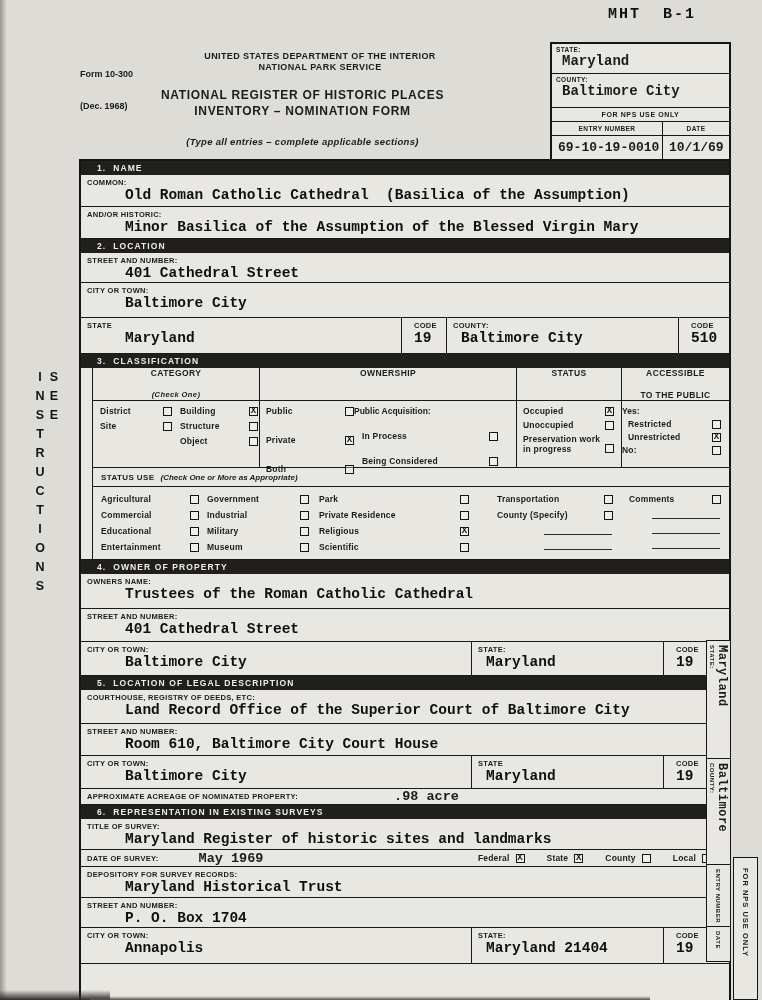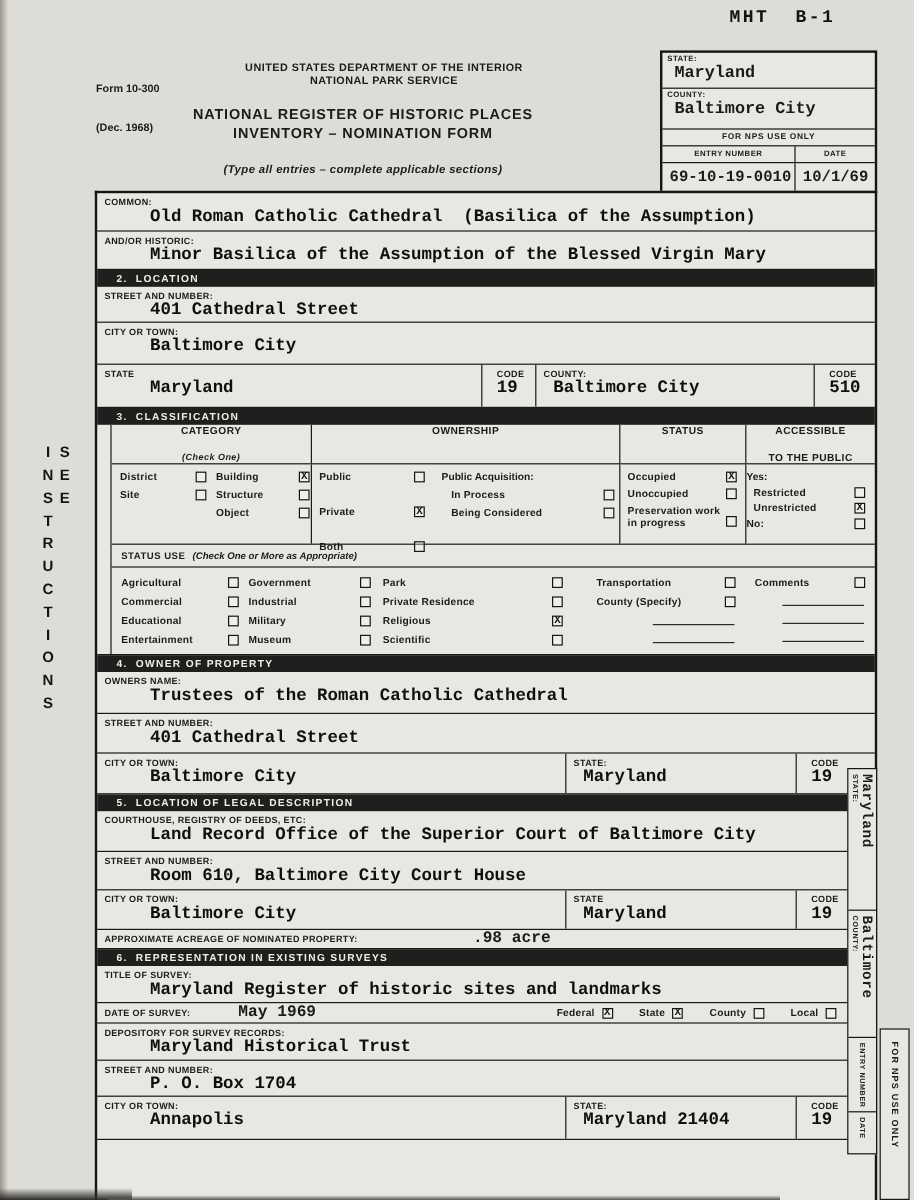--- a/index.html
+++ b/index.html
@@ -51,21 +51,21 @@
   .hsub{font-style:italic;font-size:7.5px;font-weight:700}
   .cbody{display:flex;height:67px;border-bottom:1.2px solid #1a1a1a}
   .cbody>div{border-left:1.2px solid #1a1a1a;padding-top:5px}
   .cbody>div:first-child{border-left:none}
   .ci{display:flex;align-items:center;justify-content:space-between;font-size:8.5px;font-weight:700}
   .cl{letter-spacing:.2px}
   .cb{width:9px;height:9px;border:1.4px solid #141414;display:inline-flex;align-items:center;justify-content:center;font-family:"Liberation Mono","DejaVu Sans Mono",monospace;font-size:9px;font-weight:700;line-height:1;background:rgba(255,255,255,.3);flex:none}
   .catgrid{display:grid;grid-template-columns:72px 78px;column-gap:8px;row-gap:5px;padding-left:7px}
   .ownbc{display:flex;padding-left:6px}
   .ownlist{width:88px;display:flex;flex-direction:column;gap:19px}
-  .acq{margin-left:14px;display:flex;flex-direction:column;gap:5px}
+  .acq{display:flex;flex-direction:column;gap:15px}
   .acqhead{font-size:8.5px;font-weight:700}
   .acq .ci{width:136px;margin-left:8px}
   .statbc{display:flex;flex-direction:column;gap:4px;padding:5px 7px 0 6px}
   .pres{align-items:flex-end}
   .pres .cl{line-height:10px}
   .pres .cb{margin-bottom:1px}
   .accbc{display:flex;flex-direction:column;gap:3px;padding:4px 8px 0 0}
   .accyes{font-size:8.5px;font-weight:700}
   .accbc .ci{padding-left:6px}
   .accbc .ci.no{padding-left:0}
@@ -74,21 +74,21 @@
   .pusub{font-size:8px;font-weight:700;font-style:italic}
   .usegrid{display:flex;padding:7px 8px 0 8px;height:72px}
   .ucol{display:flex;flex-direction:column;gap:6px}
   .u1{width:98px}.u2{width:102px;margin-left:8px}.u3{width:150px;margin-left:10px}.u4{width:116px;margin-left:28px}.u5{width:92px;margin-left:16px}
   .wline{height:9px;border-bottom:1.1px solid #2a2a28;width:68px;margin-left:auto;margin-right:1px}
 
   
   .srow{display:flex;align-items:center;padding-left:6px}
   .ilabel{font-size:7.5px;font-weight:700;letter-spacing:.3px;white-space:pre}
   .ivalue{font-family:"Liberation Mono","DejaVu Sans Mono",monospace;font-size:13.5px;font-weight:700;white-space:pre}
-  .levels{display:flex;margin-left:auto;margin-right:32px;gap:22px}
+  .levels{display:flex;margin-left:auto;margin-right:18px;gap:22px}
   .lv{justify-content:flex-start;gap:6px}
 
   
   .vstrip{position:absolute;left:706px;top:640px;width:25px;height:322px;background:#e8e7e2;border:1.5px solid #151515;display:flex;flex-direction:column}
   .vsec{border-bottom:1.5px solid #151515;writing-mode:vertical-lr;padding:4px 1px 2px 2px;overflow:hidden}
   .vsec:last-child{border-bottom:none}
   .vlabel{display:block;font-size:6px;font-weight:700;letter-spacing:.5px}
   .vvalue{display:block;font-family:"Liberation Mono","DejaVu Sans Mono",monospace;font-size:12px;font-weight:700;letter-spacing:.5px}
   .wrapv{inline-size:88px}
   .vcenter{padding-left:8px}
@@ -136,20 +136,21 @@
     <div class="nb-vals">
       <div class="nb-c1">69-10-19-0010</div>
       <div class="nb-c2">10/1/69</div>
     </div>
   </div>
 
   <div class="leftnote">SEE INSTRUCTIONS</div>
 
   <div class="form">
 
+    <div class="bar">1.  NAME</div>
     <div class="frow" style="height:32px">
       <div class="flabel">COMMON:</div>
       <div class="fvalue">Old Roman Catholic Cathedral  (Basilica of the Assumption)</div>
     </div>
     <div class="frow" style="height:32px">
       <div class="flabel">AND/OR HISTORIC:</div>
       <div class="fvalue">Minor Basilica of the Assumption of the Blessed Virgin Mary</div>
     </div>
 
     <div class="bar">2.  LOCATION</div>

